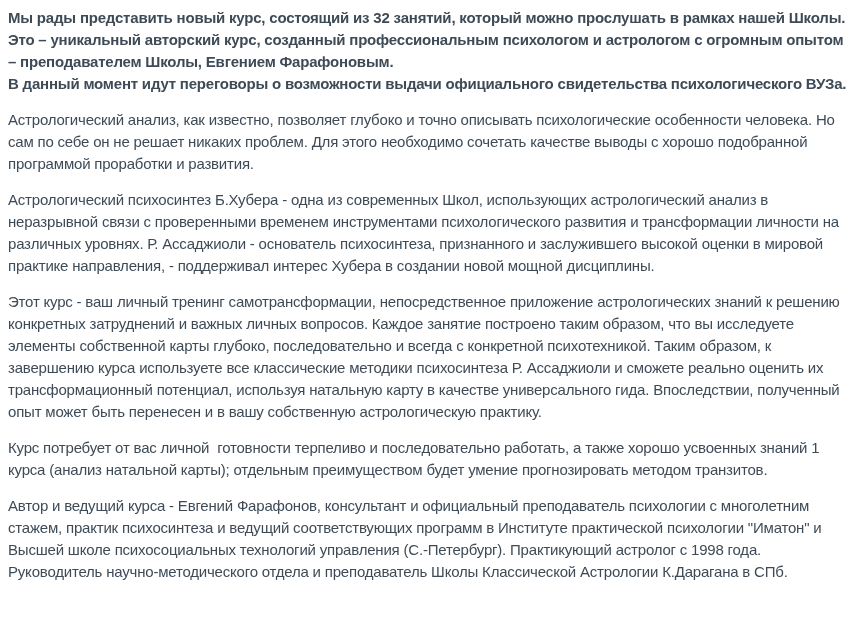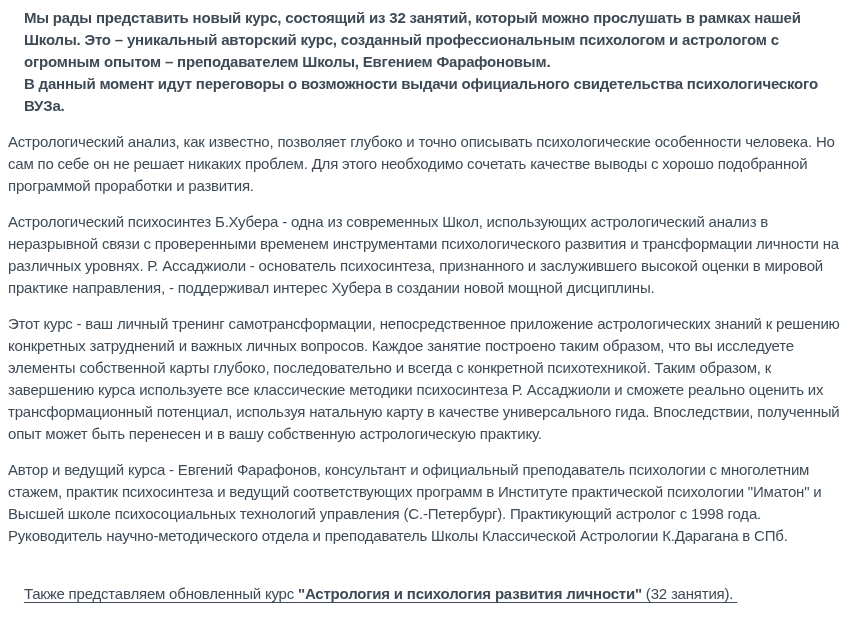--- a/index.html
+++ b/index.html
@@ -22,21 +22,20 @@
   .article {
     width: 100%;
   }
   p.para {
     margin: 0 0 14px 0;
     white-space: pre-wrap;       
     word-wrap: break-word;
   }
   p.para.bold {
     font-weight: 700;
-    margin-left: 16px;
   }
   p.link-line {
     margin: 0;
     white-space: pre-wrap;
   }
   a.course-link {
     color: #3e4b57;
     text-decoration: underline;
     text-underline-offset: 3px;
     cursor: pointer;
@@ -53,20 +52,21 @@
 
   <p class="para bold">Мы рады представить новый курс, состоящий из 32 занятий, который можно прослушать в рамках нашей Школы. Это – уникальный авторский курс, созданный профессиональным психологом и астрологом с огромным опытом – преподавателем Школы, Евгением Фарафоновым.
 В данный момент идут переговоры о возможности выдачи официального свидетельства психологического ВУЗа.</p>
 
   <p class="para">Астрологический анализ, как известно, позволяет глубоко и точно описывать психологические особенности человека. Но сам по себе он не решает никаких проблем. Для этого необходимо сочетать качестве выводы с хорошо подобранной программой проработки и развития.</p>
 
   <p class="para">Астрологический психосинтез Б.Хубера - одна из современных Школ, использующих астрологический анализ в неразрывной связи с проверенными временем инструментами психологического развития и трансформации личности на различных уровнях. Р. Ассаджиоли - основатель психосинтеза, признанного и заслужившего высокой оценки в мировой практике направления, - поддерживал интерес Хубера в создании новой мощной дисциплины.</p>
 
   <p class="para">Этот курс - ваш личный тренинг самотрансформации, непосредственное приложение астрологических знаний к решению конкретных затруднений и важных личных вопросов. Каждое занятие построено таким образом, что вы исследуете элементы собственной карты глубоко, последовательно и всегда с конкретной психотехникой. Таким образом, к завершению курса используете все классические методики психосинтеза Р. Ассаджиоли и сможете реально оценить их трансформационный потенциал, используя натальную карту в качестве универсального гида. Впоследствии, полученный опыт может быть перенесен и в вашу собственную астрологическую практику.</p>
 
+  <p class="para">Курс потребует от вас личной  готовности терпеливо и последовательно работать, а также хорошо усвоенных знаний 1 курса (анализ натальной карты); отдельным преимуществом будет умение прогнозировать методом транзитов.</p>
 
   <p class="para">Автор и ведущий курса - Евгений Фарафонов, консультант и официальный преподаватель психологии с многолетним стажем, практик психосинтеза и ведущий соответствующих программ в Институте практической психологии "Иматон" и Высшей школе психосоциальных технологий управления (С.-Петербург). Практикующий астролог с 1998 года. Руководитель научно-методического отдела и преподаватель Школы Классической Астрологии К.Дарагана в СПб.</p>
 
   <p class="link-line">
     <a class="course-link"><span>Также представляем обновленный курс </span><span class="bold-title">"Астрология и психология развития личности"</span><span> (32 занятия). </span></a>
   </p>
 
 </div>
 
 </body></html>

